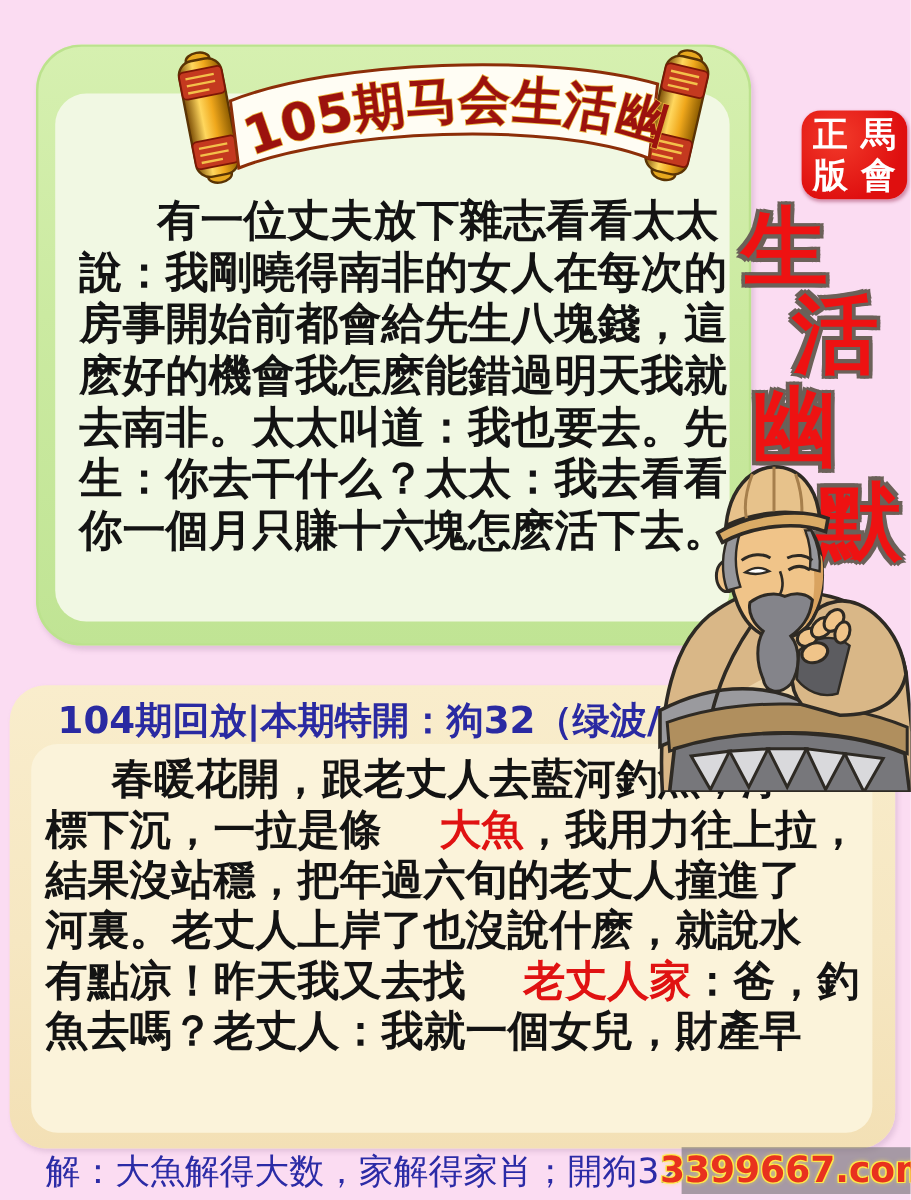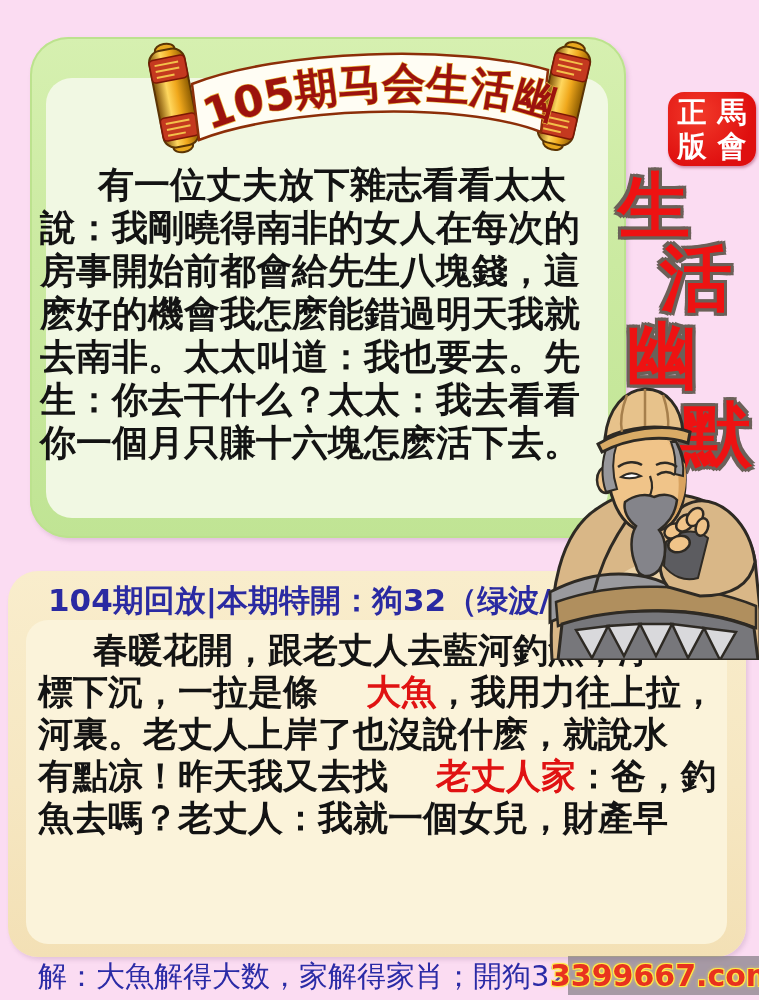--- a/index.html
+++ b/index.html
@@ -7,22 +7,22 @@
   body { font-family:"DejaVu Sans","Liberation Sans",sans-serif; overflow:hidden; }
   .page { position:relative; width:759px; height:1000px; background:#fbdcf2; overflow:hidden; }
 
   
   .green-box { position:absolute; left:30px; top:37px; width:596px; height:501px;
     border-radius:38px; background:linear-gradient(180deg,#d6f0b0 0%,#cbeaa1 45%,#c0e494 100%);
     box-shadow:inset 0 0 0 2px #bce28e, 2px 3px 4px rgba(150,110,150,.25); }
   .green-inner { position:absolute; left:46px; top:78px; width:562px; height:440px;
     border-radius:26px; background:#f1f8e3; }
 
-  .joke1 { position:absolute; left:40px; top:163px; width:560px; z-index:2;
-    font-size:36px; font-weight:bold; color:#131313; line-height:43px; }
+  .joke1 { position:absolute; left:56px; top:163px; width:560px; z-index:2;
+    font-size:36px; font-weight:bold; color:#131313; line-height:43px;text-align:center; }
   .joke1 .jline { white-space:nowrap; }
   .joke1 .indent { padding-left:58px; }
 
   
   .banner-svg { position:absolute; left:128px; top:36px; width:482px; height:122px; z-index:3; }
 
   
   .badge { position:absolute; left:668px; top:92px; width:88px; height:74px; z-index:3;
     background:radial-gradient(circle at 35% 30%, #f23a2a, #df0f0f 70%);
     border-radius:16px; display:grid; grid-template-columns:1fr 1fr; align-items:center; justify-items:center;
@@ -129,20 +129,21 @@
     <div class="jline">你一個月只賺十六塊怎麽活下去。</div>
   </div>
 
   <div class="cream-box"></div>
   <div class="header2">104期回放|本期特開：狗32（绿波/火行）</div>
   <div class="cream-inner"></div>
 
   <div class="joke2">
     <div class="jline indent"><span>春暖花開，跟老丈人去藍河釣魚，浮</span></div>
     <div class="jline"><span>標下沉，一拉是條</span><span class="red">大魚</span><span>，我用力往上拉，</span></div>
+    <div class="jline"><span>結果沒站穩，把年過六旬的老丈人撞進了</span></div>
     <div class="jline"><span>河裏。老丈人上岸了也沒說什麽，就說水</span></div>
     <div class="jline"><span>有點凉！昨天我又去找</span><span class="red">老丈人家</span><span>：爸，釣</span></div>
     <div class="jline"><span>魚去嗎？老丈人：我就一個女兒，財產早</span></div>
   </div>
 
   <svg class="cartoon-svg" viewBox="0 0 212 280">
 
     <path d="M 4,280 C 0,212 12,152 50,128 C 72,113 88,110 102,114 C 152,110 198,132 207,180 L 212,230 L 212,280 Z" fill="#d9b787" stroke="#2e2a24" stroke-width="3"></path>
 
     <path d="M 42,280 C 42,212 72,182 112,182 C 152,184 172,222 174,280 Z" fill="#ecd3a8"></path>

